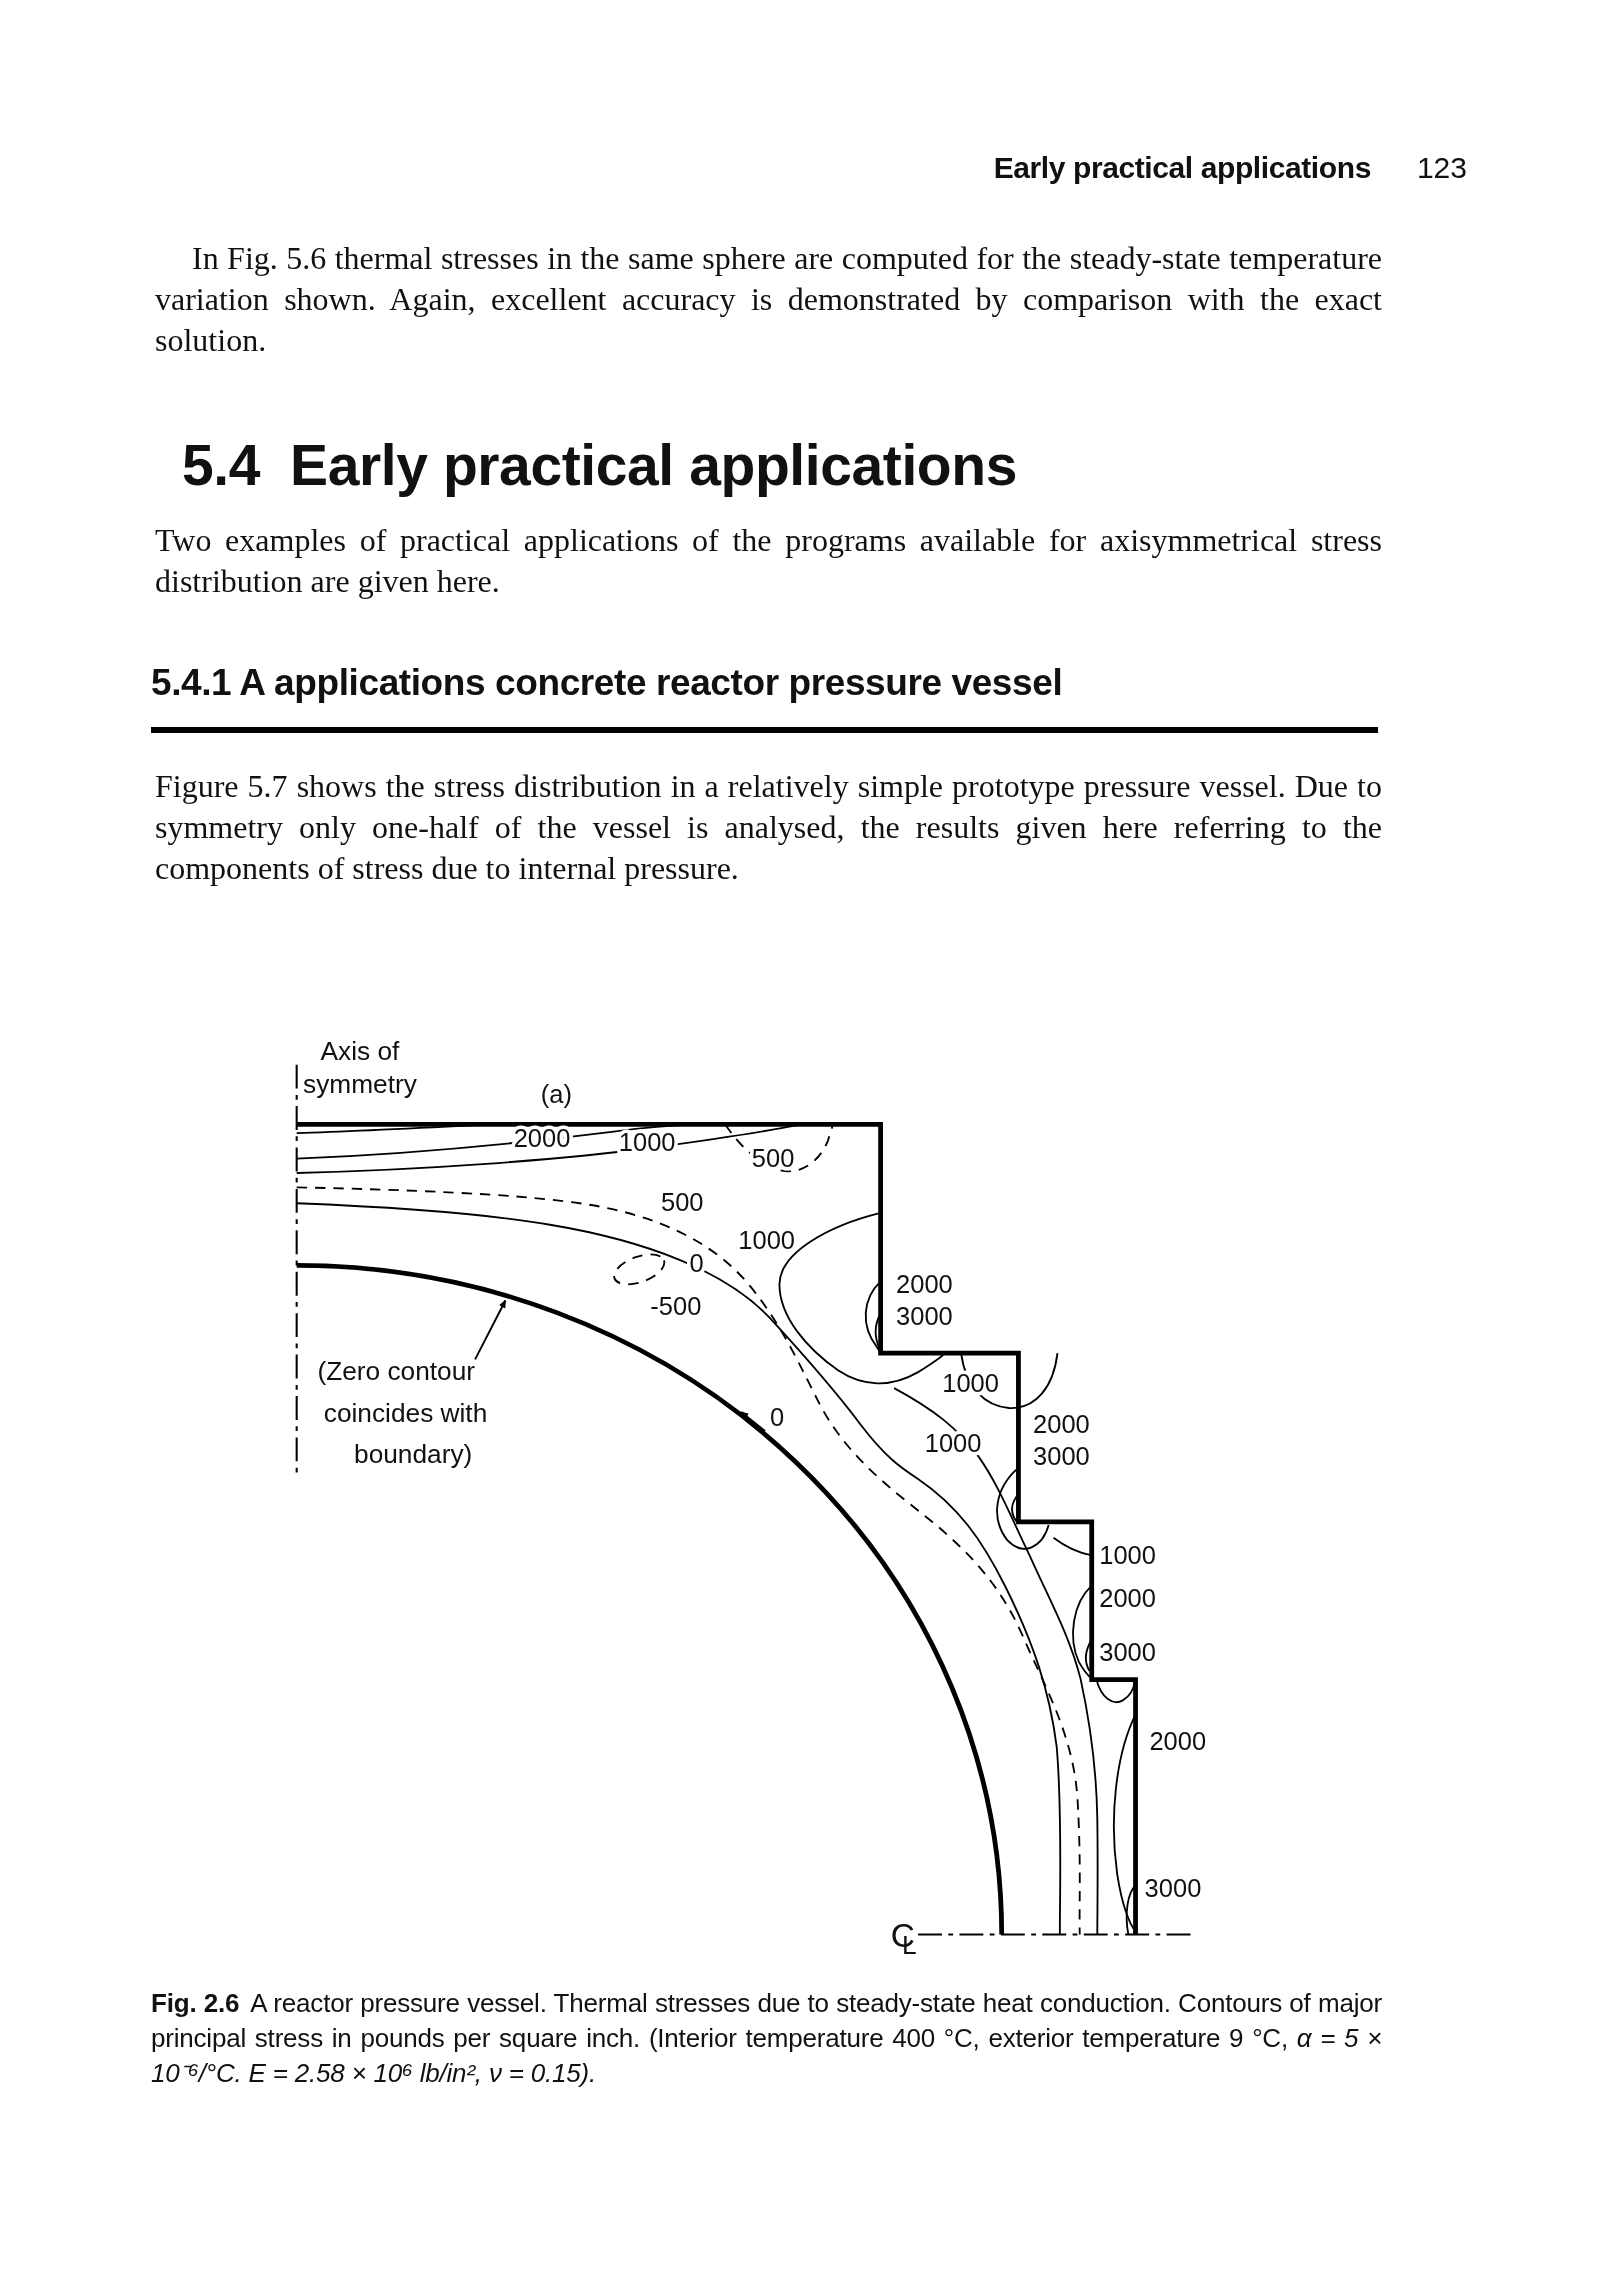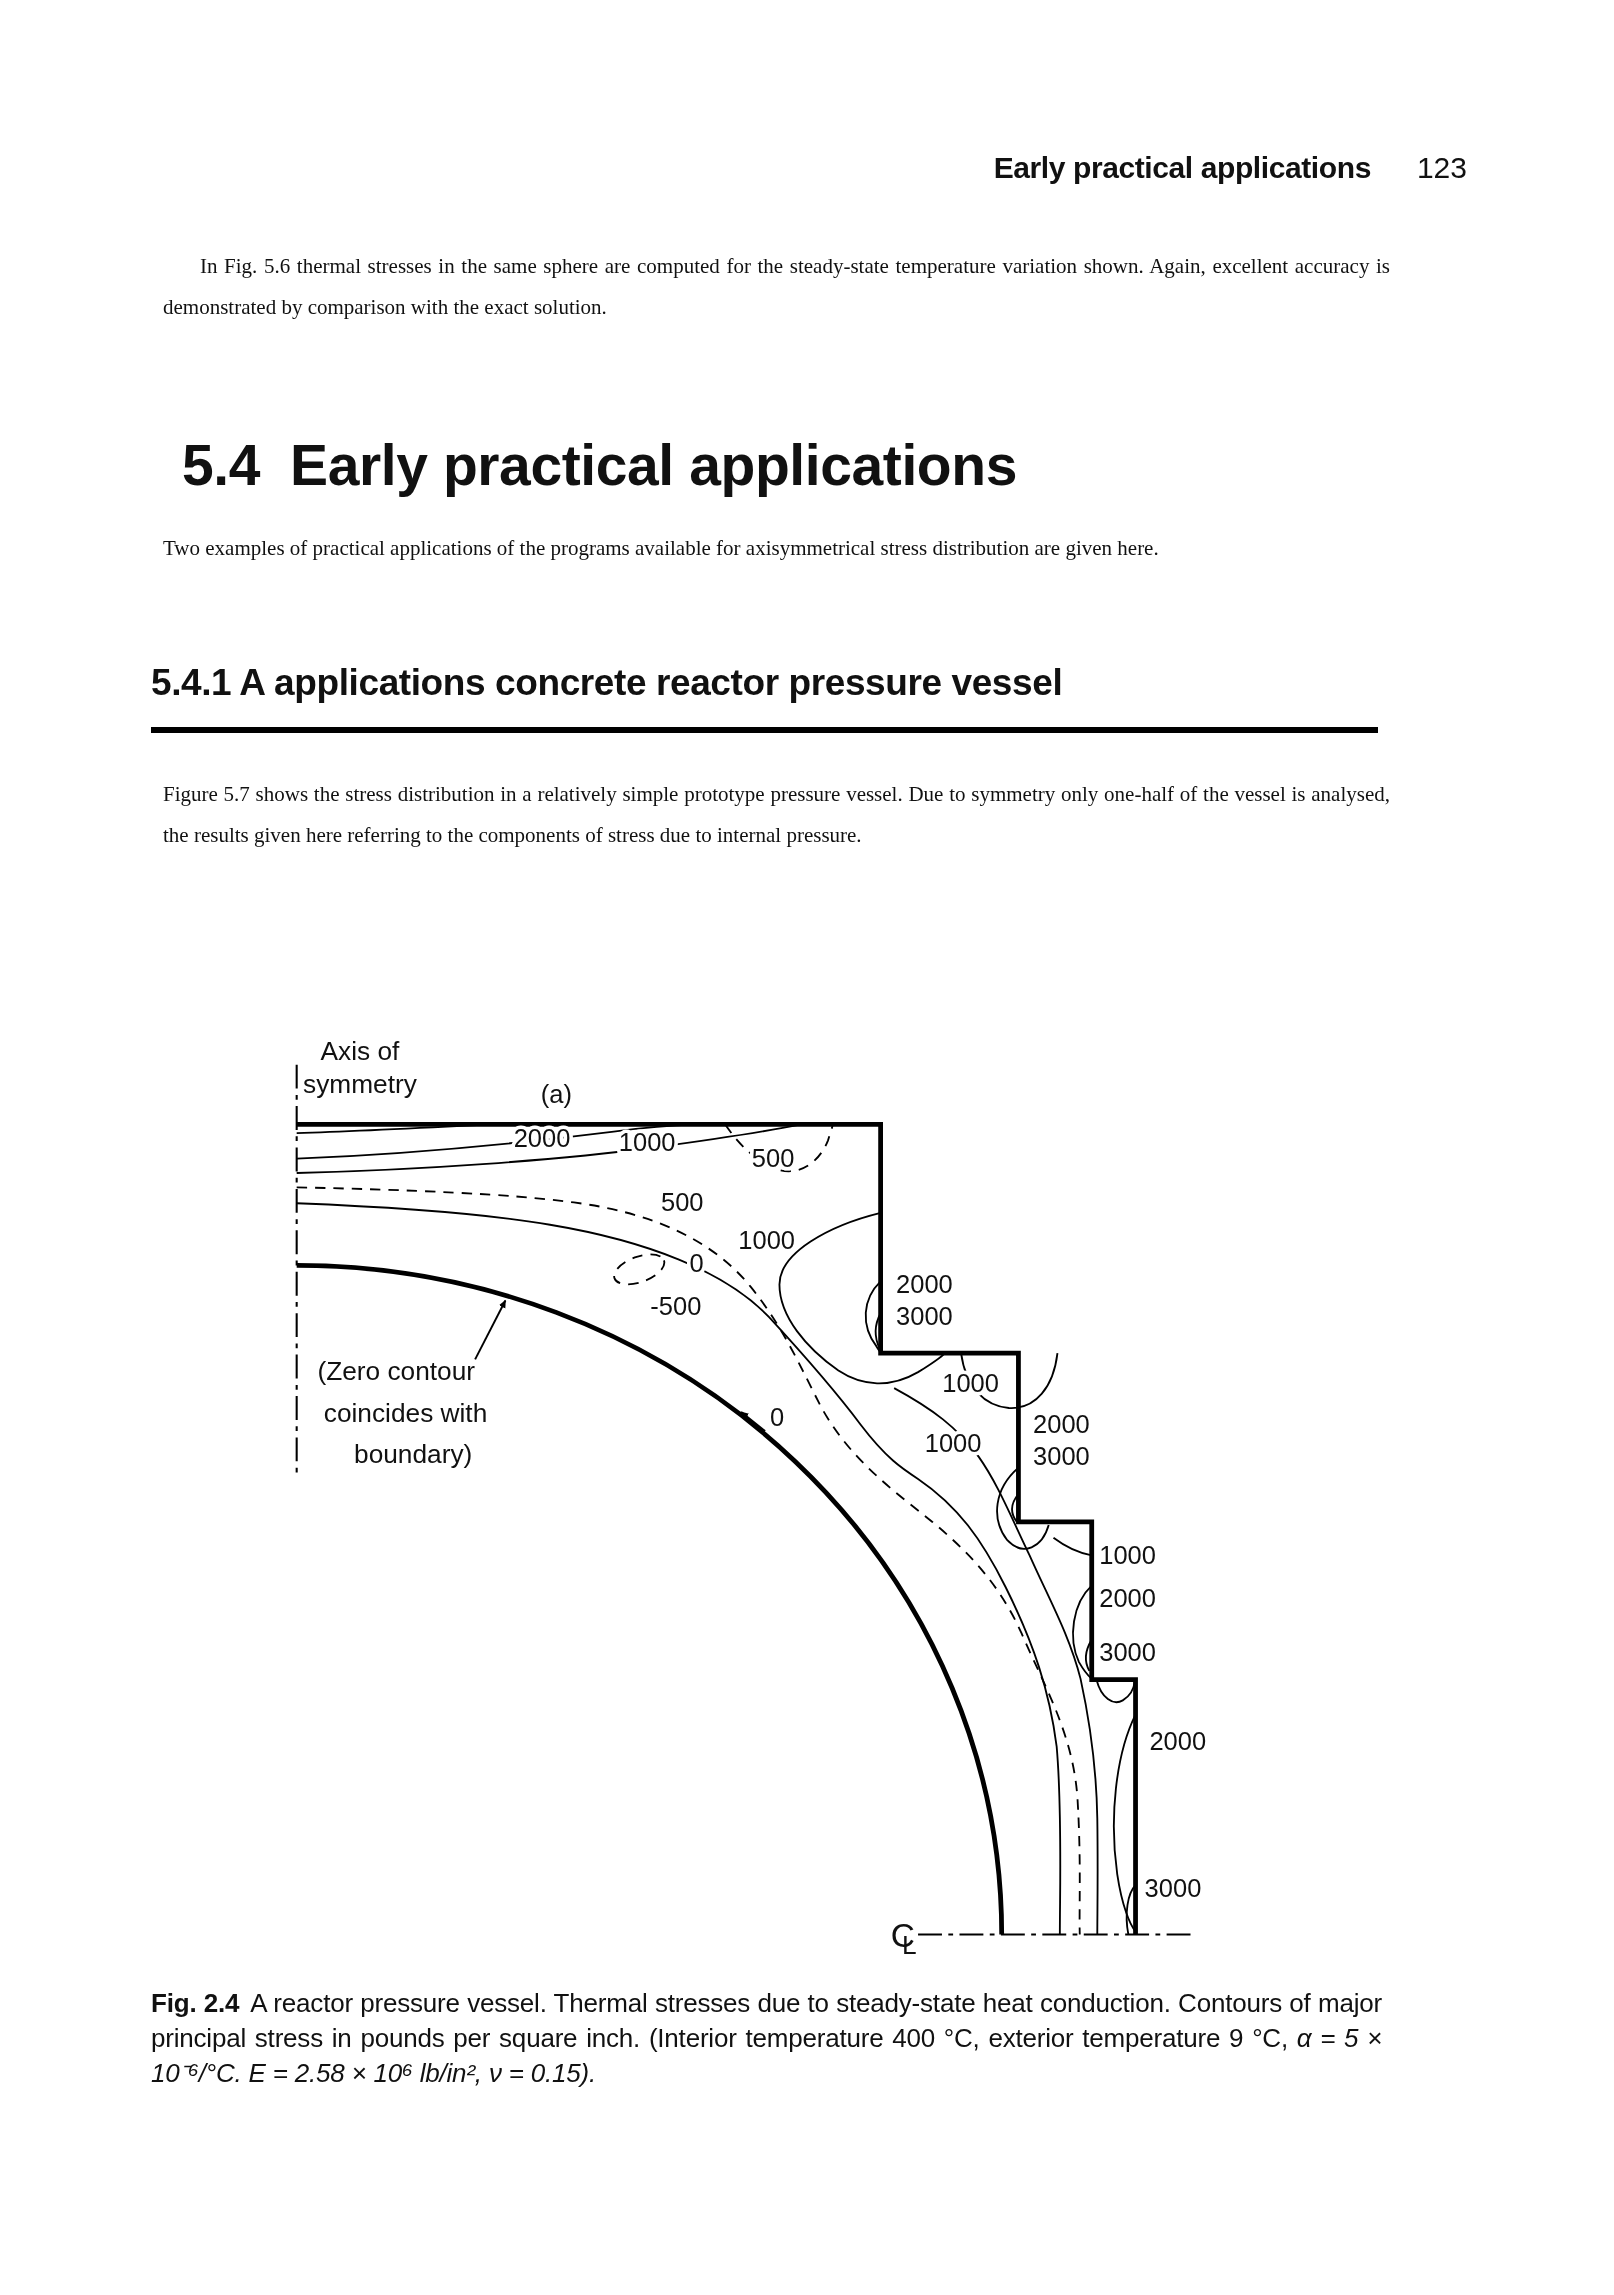--- a/index.html
+++ b/index.html
@@ -10,22 +10,22 @@
   .abs{position:absolute;}
   
   .runhead{
     top:151px;right:147px;display:flex;align-items:baseline;gap:46px;
     font-family:"Liberation Sans", sans-serif;font-size:30px;
   }
   .runhead .rh-title{font-weight:bold;letter-spacing:-0.4px;}
   .runhead .rh-num{font-weight:normal;}
   
   .para{
-    left:151px;width:1227px;font-size:21px;line-height:41px;text-align:justify;
-    margin:12px;
+    left:151px;width:1227px;font-size:32px;line-height:41px;text-align:justify;
+    margin:4px;
   }
   .indent{text-indent:37px;}
   
   .h-sec{
     left:182px;top:432px;font-family:"Liberation Sans", sans-serif;
     font-size:57px;font-weight:bold;letter-spacing:-0.4px;white-space:nowrap;
   }
   .h-sec .sec-num{margin-right:30px;}
   .h-sub{
     left:151px;top:662px;font-family:"Liberation Sans", sans-serif;
@@ -158,15 +158,15 @@
         <text x="1122" y="1091">3000</text>
         <text x="48" y="442" class="lab">(Zero contour</text>
         <text x="56" y="494" class="lab">coincides with</text>
         <text x="94" y="546" class="lab">boundary)</text>
         <text x="783" y="1153" class="cl">C</text>
         <text x="791" y="1163" class="cl2">L</text>
       </g>
   </svg>
 </div>
 
-<p class="abs caption"><span class="cap-label">Fig. 2.4</span><span>A reactor pressure vessel. Thermal stresses due to steady-state heat conduction. Contours of major principal stress in pounds per square inch. (Interior temperature 400 °C, exterior temperature 9 °C,</span>
+<p class="abs caption"><span class="cap-label">Fig. 2.6</span><span>A reactor pressure vessel. Thermal stresses due to steady-state heat conduction. Contours of major principal stress in pounds per square inch. (Interior temperature 400 °C, exterior temperature 9 °C,</span>
   <span class="math">α = 5 × 10⁻⁶/°C. E = 2.58 × 10⁶ lb/in², ν = 0.15).</span></p>
 
 
 </body></html>

